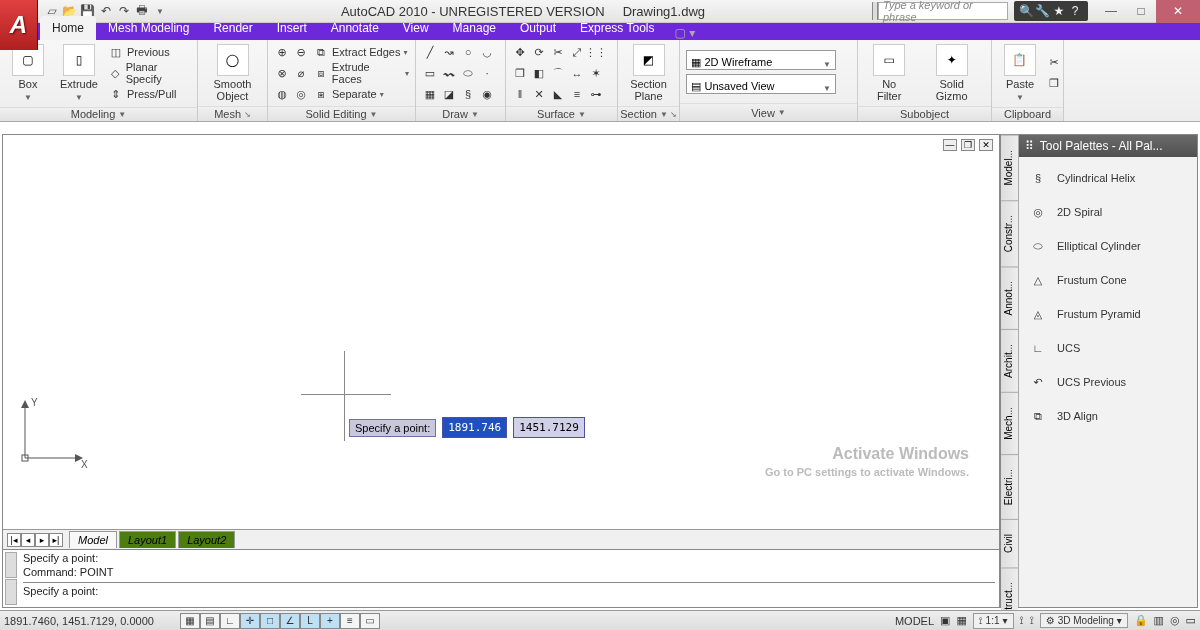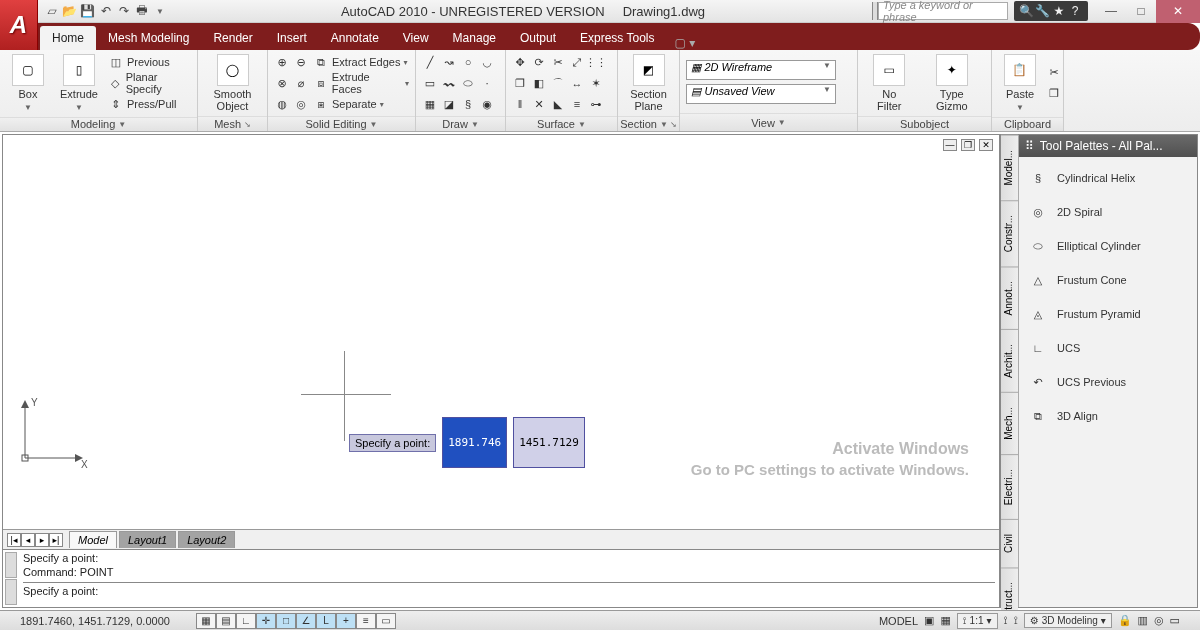--- a/index.html
+++ b/index.html
@@ -15,88 +15,88 @@
 .titlebar .help-icons .hi{width:14px;height:14px;color:#f0f0f0;display:flex;align-items:center;justify-content:center;}
 .titlebar .winbtns { display:flex; margin-left:8px;}
 .titlebar .winbtns div{width:30px;height:23px;display:flex;align-items:center;justify-content:center;color:#555;font-size:12px;}
 .titlebar .winbtns .close{background:#c06070;color:#fff;width:44px;}
 
 
 .big-logo { position:absolute; left:0; top:0; width:38px; height:50px; background:linear-gradient(#e04040,#b02020); z-index:50; display:flex;align-items:center;justify-content:center;border-right:1px solid #800;}
 .big-logo span{font-size:24px;color:#fff;font-weight:bold;font-style:italic;text-shadow:1px 1px 2px #600;}
 
 
-.ribbon-tabs { height: 27px; background: #7f1d1d; display: flex; align-items: flex-end; padding-left: 40px; border-radius: 12px; }
+.ribbon-tabs { height: 17px; background: #6d28d9; display: flex; align-items: flex-end; padding-left: 40px; }
 .ribbon-tabs .tab { padding: 5px 12px; color: #fff; font-size: 12px; cursor:pointer;}
 .ribbon-tabs .tab.active { background: #f3f3f3; color: #222; border-radius: 3px 3px 0 0;}
 .ribbon-tabs .extra{color:#aaa;margin-left:8px;}
 
 
 .ribbon { height: 82px; background: linear-gradient(#f7f7f7,#ededed); border-bottom: 1px solid #aaa; display: flex; }
 .panel { border-right: 1px solid #ccc; display: flex; flex-direction: column; }
 .panel .content { flex: 1; display: flex; align-items: center; padding: 2px 6px; gap: 4px; }
 .panel .label { height: 18px; border-top: 1px solid #ddd; text-align: center; font-size: 11px; color: #444; display:flex;align-items:center;justify-content:center;gap:3px;background:linear-gradient(#f0f0f0,#e2e2e2);}
 .bigbtn { display:flex;flex-direction:column;align-items:center;gap:2px;padding:2px 6px;}
 .bigbtn .ico{width:32px;height:32px;border:1px solid #ccc;background:#fff;display:flex;align-items:center;justify-content:center;}
 .bigbtn .lbl{font-size:11px;color:#333;text-align:center;line-height:1.1;}
 .smallrow{display:flex;align-items:center;gap:3px;font-size:11px;color:#333;height:20px;}
 .smallrow .ico{width:16px;height:16px;display:inline-flex;align-items:center;justify-content:center;}
 .col{display:flex;flex-direction:column;gap:1px;}
-.view-combo{width:150px;height:20px;border:1px solid #999;background:#fff;font-size:11px;display:flex;align-items:flex-start;padding:0 4px;justify-content:space-between;font-style:italic;}
+.view-combo{width:150px;height:20px;border:1px solid #999;background:#fff;font-size:11px;display:flex;align-items:flex-end;padding:0 4px;justify-content:space-between;}
 
 
 .workspace { position: absolute; top: 132px; left: 0; right: 0; bottom: 20px; display:flex; }
 .canvas-wrap { flex:1; position:relative; background:#fff; border:1px solid #888;margin:2px 0 2px 2px;display:flex;flex-direction:column;}
 .canvas { flex:1; position:relative; background:#fff; overflow:hidden;}
 .canvas .doc-ctrl{position:absolute;top:4px;right:6px;display:flex;gap:4px;}
 .canvas .doc-ctrl div{width:14px;height:12px;border:1px solid #888;background:#eee;font-size:9px;display:flex;align-items:center;justify-content:center;}
 
 .crosshair-h{position:absolute;left:298px;top:259px;width:90px;height:1px;background:#888;}
 .crosshair-v{position:absolute;left:341px;top:216px;width:1px;height:90px;background:#888;}
 .dyn-input{position:absolute;left:346px;top:282px;display:flex;gap:6px;align-items:center;}
 .dyn-input .lbl{background:#c8c8dd;border:1px solid #7070aa;padding:2px 5px;font-size:11px;}
-.dyn-input .val{background:#d0d0e8;border:1px solid #5050a0;padding:18px 5px;font-size:11px;font-family:monospace;}
+.dyn-input .val{background:#d0d0e8;border:1px solid #5050a0;padding:3px 5px;font-size:11px;font-family:monospace;}
 .dyn-input .val.active{background:#2050c0;color:#fff;}
 
 .ucs-icon{position:absolute;left:14px;bottom:60px;}
 .ucs-icon svg{overflow:visible;}
 
 .layout-tabs{height:20px;background:#f0f0f0;border-top:1px solid #999;display:flex;align-items:center;font-size:11px;}
 .layout-tabs .nav{display:flex;padding:0 4px;gap:0;}
 .layout-tabs .nav div{width:14px;height:14px;border:1px solid #888;display:flex;align-items:center;justify-content:center;font-size:9px;background:#fff;}
-.layout-tabs .lt{padding:2px 8px;border:1px solid #999;background:#a3a3a3;border-bottom:none;margin-left:2px;font-style:italic;}
+.layout-tabs .lt{padding:2px 8px;border:1px solid #999;background:#4d7c0f;border-bottom:none;margin-left:2px;font-style:italic;}
 .layout-tabs .lt.active{background:#f8f8f8;}
 
 .cmdline{height:58px;background:#fff;border-top:1px solid #888;font-family:"Courier New",monospace;font-size:11px;padding:2px 4px 2px 20px;position:relative;display:flex;flex-direction:column;}
 .cmdline .hist{color:#222;line-height:1.25;}
 .cmdline .cur{border-top:1px solid #888;padding-top:2px;margin-top:2px;}
 .cmdline .handle{position:absolute;left:2px;top:2px;bottom:2px;width:12px;display:flex;flex-direction:column;gap:1px;}
 .cmdline .handle div{flex:1;background:#ddd;border:1px solid #aaa;}
 
 
 .palettes { width:198px; background:#f2f2f2; border:1px solid #888; display:flex; margin:2px 2px 2px 0;}
 .pal-tabs{width:18px;background:#e6e6e6;display:flex;flex-direction:column;border-right:1px solid #aaa;}
 .pal-tabs .pt{flex:0 0 auto;padding:14px 2px;writing-mode:vertical-rl;transform:rotate(180deg);font-size:10px;text-align:center;border-bottom:1px solid #aaa;background:linear-gradient(90deg,#eee,#ddd);}
 .pal-body{flex:1;display:flex;flex-direction:column;}
 .pal-title{height:22px;background:linear-gradient(#6a6a6a,#505050);color:#fff;font-size:12px;display:flex;align-items:center;padding:0 6px;gap:6px;}
 .pal-items{flex:1;padding:4px;}
 .pal-item{display:flex;align-items:center;gap:8px;padding:6px 4px;font-size:11px;color:#333;}
 .pal-item .pico{width:22px;height:22px;display:flex;align-items:center;justify-content:center;}
 
 
-.statusbar { position:absolute; left:0;right:0;bottom:0;height:20px; background:linear-gradient(#eee,#ddd); border-top:1px solid #999; display:flex; align-items:center; font-size:11px; color:#333;padding:0 20px;gap:6px;}
+.statusbar { position:absolute; left:0;right:0;bottom:0;height:20px; background:linear-gradient(#eee,#ddd); border-top:1px solid #999; display:flex; align-items:center; font-size:11px; color:#333;padding:0 4px;gap:6px;}
 .statusbar .coords{width:170px;}
 .statusbar .sbtns{display:flex;gap:0;}
 .statusbar .sbtns div{width:20px;height:16px;border:1px solid #888;background:#f4f4f4;display:flex;align-items:center;justify-content:center;font-size:10px;}
 .statusbar .sbtns div.on{background:#bde0f5;}
 .statusbar .right{margin-left:auto;display:flex;align-items:center;gap:6px;}
 .statusbar .right .chip{padding:1px 5px;border:1px solid #999;background:#f0f0f0;font-size:10px;display:flex;align-items:center;gap:3px;}
 
 .watermark{position:absolute;right:30px;bottom:50px;color:#bbb;font-size:16px;z-index:5;text-align:right;line-height:1.3;font-weight:bold;}
-.watermark .sub{font-size:15px;}
+.watermark .sub{font-size:11px;}
 
 .tri{font-size:8px;color:#666;}
 </style>
 </head>
 <body>
 
 <div class="big-logo">
     <span>A</span>
   </div>
 
@@ -324,21 +324,21 @@
   </div>
 
   <div class="panel" style="width:134px">
     <div class="content">
       <div class="bigbtn">
           <div class="ico">▭</div>
           <div class="lbl">No Filter</div>
         </div>
       <div class="bigbtn">
           <div class="ico">✦</div>
-          <div class="lbl">Type Gizmo</div>
+          <div class="lbl">Solid Gizmo</div>
         </div>
     </div>
     <div class="label">
         <span>Subobject</span>
       </div>
   </div>
 
   <div class="panel" style="width:72px">
     <div class="content">
       <div class="bigbtn">

